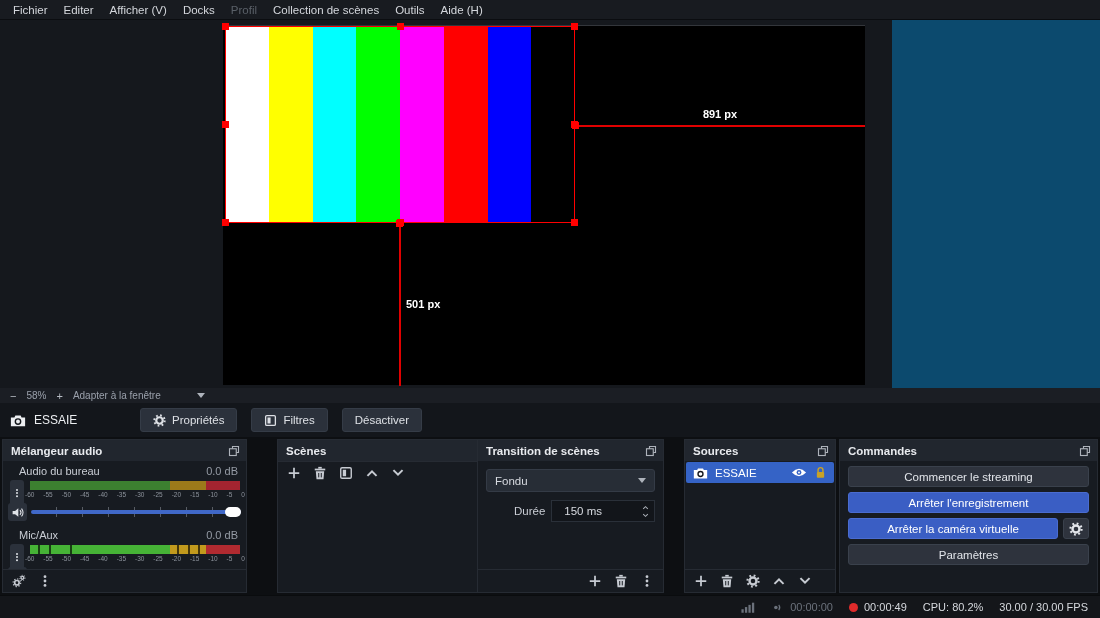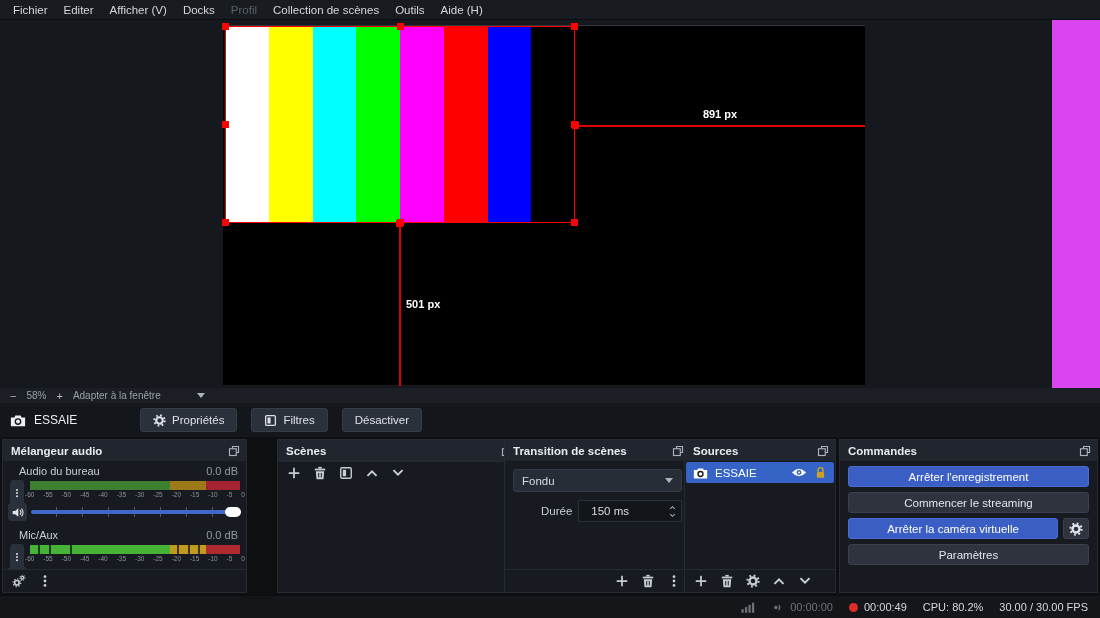--- a/index.html
+++ b/index.html
@@ -1,29 +1,29 @@
 <!DOCTYPE html>
 <html><head>
 <meta charset="utf-8">
 <style>
   * { margin:0; padding:0; box-sizing:border-box; }
   html,body { width:1100px; height:618px; background:#0d0f12; overflow:hidden;
     font-family:"Liberation Sans","DejaVu Sans",sans-serif; }
-  .app { position:relative; width:1100px; height:618px; background:#d946ef; color:#dfe2e7;text-decoration:underline; }
+  .app { position:relative; width:1100px; height:618px; background:#0c4a6e; color:#dfe2e7;text-decoration:underline; }
   .ico { display:inline-block; vertical-align:middle; }
 
   
   .menubar { position:absolute; left:0; top:0; width:1100px; height:20px;
     background:#181b20; display:flex; align-items:center; padding-left:6px; gap:2px;
     border-bottom:1px solid #0b0d10; }
   .menu-item { font-size:11.5px; color:#d4d7dc; padding:2px 7px; cursor:default; }
   .menu-item.disabled { color:#5a6068; }
 
   
-  .preview { position:absolute; left:0; top:20px; width:1052px; height:368px; background:#15181d; }
+  .preview { position:absolute; left:0; top:20px; width:892px; height:368px; background:#15181d; }
   .canvas { position:absolute; left:223px; top:5px; width:642px; height:360px; background:#000;
     border-top:1px solid #33363b; }
   .bars { position:absolute; left:2px; top:0; width:350px; height:197px; display:flex; }
   .bar { flex:1 1 0; }
   .selbox { position:absolute; left:2px; top:0; width:350px; height:197px;
     border:1px solid #f00; }
   .handle { position:absolute; width:7px; height:7px; background:#f00; }
   .hguide { position:absolute; left:352px; top:99px; width:290px; height:2px; background:#e00000; }
   .hguide .handle { left:-3px; top:-3px; }
   .hguide-label { position:absolute; left:352px; top:82px; width:290px; text-align:center;
@@ -57,21 +57,21 @@
     justify-content:space-between; padding:0 6px 0 8px; flex:none; }
   .dock-title { font-size:11.5px; font-weight:bold; color:#e8eaee; }
   .dock-body { flex:1 1 auto; position:relative; overflow:hidden; }
   .dock-toolbar { height:23px; flex:none; border-top:1px solid #262b33; display:flex;
     align-items:center; gap:12px; padding:0 9px; color:#c7cbd2; }
   .dock-toolbar.right { justify-content:flex-end; }
   .tool-ico { color:#c7cbd2; cursor:default; display:inline-flex; }
 
   .d-mixer { left:2px;  width:245px; }
   .d-scenes{ left:249px; width:243px;margin-left:28px; }
-  .d-trans { left:504px; width:187px; }
+  .d-trans { left:477px; width:187px; }
   .d-sources{ left:684px; width:152px; }
   .d-controls{ left:839px; width:259px; }
 
   
   .channel { position:relative; height:62px; }
   .ch-top { display:flex; justify-content:space-between; padding:4px 8px 0 16px; }
   .ch-name { font-size:11px; color:#c9cdd4; }
   .ch-db { font-size:11px; color:#959ba5; }
   .kebab-btn { position:absolute; left:7px; top:19px; width:14px; height:26px;
     background:#2b313b; border-radius:3px; display:flex; align-items:center; justify-content:center; }
@@ -525,24 +525,24 @@
 
     <div class="dock d-controls">
       <div class="dock-header">
         <span class="dock-title">Commandes</span>
         <svg class="ico" width="12" height="12" style="color:#aeb3bb">
             <use href="#i-popout"></use>
           </svg>
       </div>
       <div class="dock-body ctl-body" id="controls-body">
           <div class="ctl-row">
+            <button class="ctl-btn">Commencer le streaming</button>
+          </div>
+          <div class="ctl-row">
             <button class="ctl-btn blue">Arrêter l'enregistrement</button>
-          </div>
-          <div class="ctl-row">
-            <button class="ctl-btn">Commencer le streaming</button>
           </div>
           <div class="ctl-row">
             <button class="ctl-btn blue">Arrêter la caméra virtuelle</button>
             <button class="gear-btn">
               <svg class="ico" width="14" height="14">
                 <use href="#i-gear"></use>
               </svg>
             </button>
           </div>
           <div class="ctl-row">

